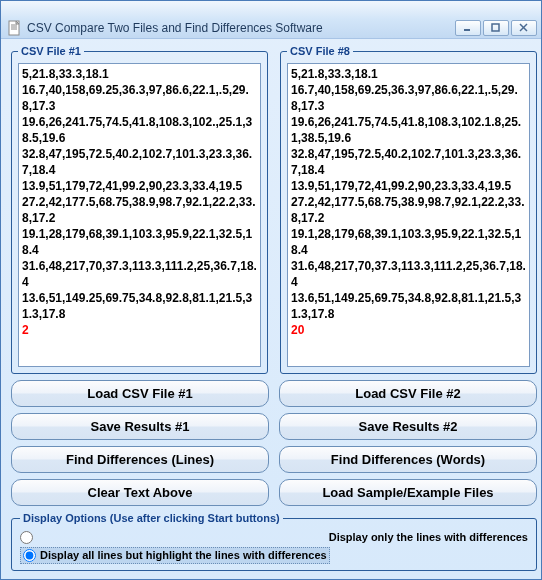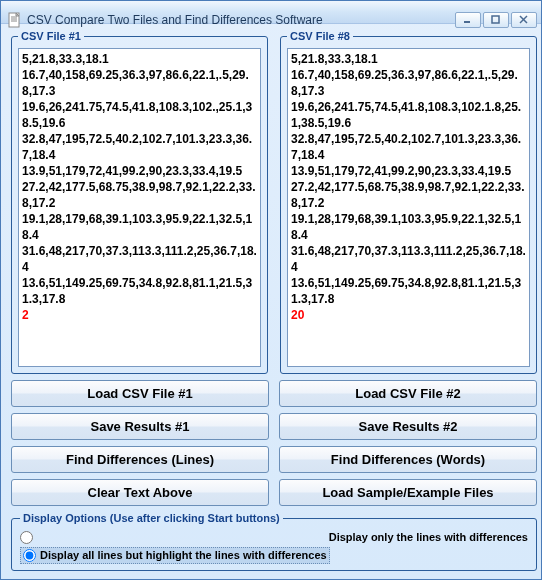--- a/index.html
+++ b/index.html
@@ -12,21 +12,21 @@
   .window {
     width: 542px;
     height: 580px;
     border: 1px solid #4a7bb8;
     background: linear-gradient(180deg, #e3effc 0%, #d7e9fb 100%);
     position: relative;
     display: flex;
     flex-direction: column;
   }
   .titlebar {
-    height: 23px;
+    height: 38px;
     background: linear-gradient(180deg, #f0f6fd 0%, #d2e5f8 50%, #c2d9f2 100%);
     border-bottom: 1px solid #a8c4e6;
     display: flex;
     align-items: center;
     padding: 16px 4px 0 6px;
   }
   .app-icon {
     width: 16px;
     height: 16px;
     margin-right: 4px;
@@ -98,21 +98,21 @@
   .textbox .line { display: block; }
   .textbox .diff { color: #ff0000; }
   .button-row {
     display: flex;
     gap: 10px;
   }
   .btn {
     flex: 1;
     height: 27px;
     border: 1px solid #6b8fb8;
-    border-radius: 3px;
+    border-radius: 10px;
     background: linear-gradient(180deg, #fcfcfd 0%, #eef3fa 48%, #dbe7f5 52%, #d7e4f3 100%);
     font-family: Tahoma, Arial, sans-serif;
     font-size: 13px;
     font-weight: bold;
     color: #000;
     cursor: pointer;
   }
   .display-group legend { font-size: 11px; }
   .display-options fieldset {
     padding: 4px 8px 6px 8px;

